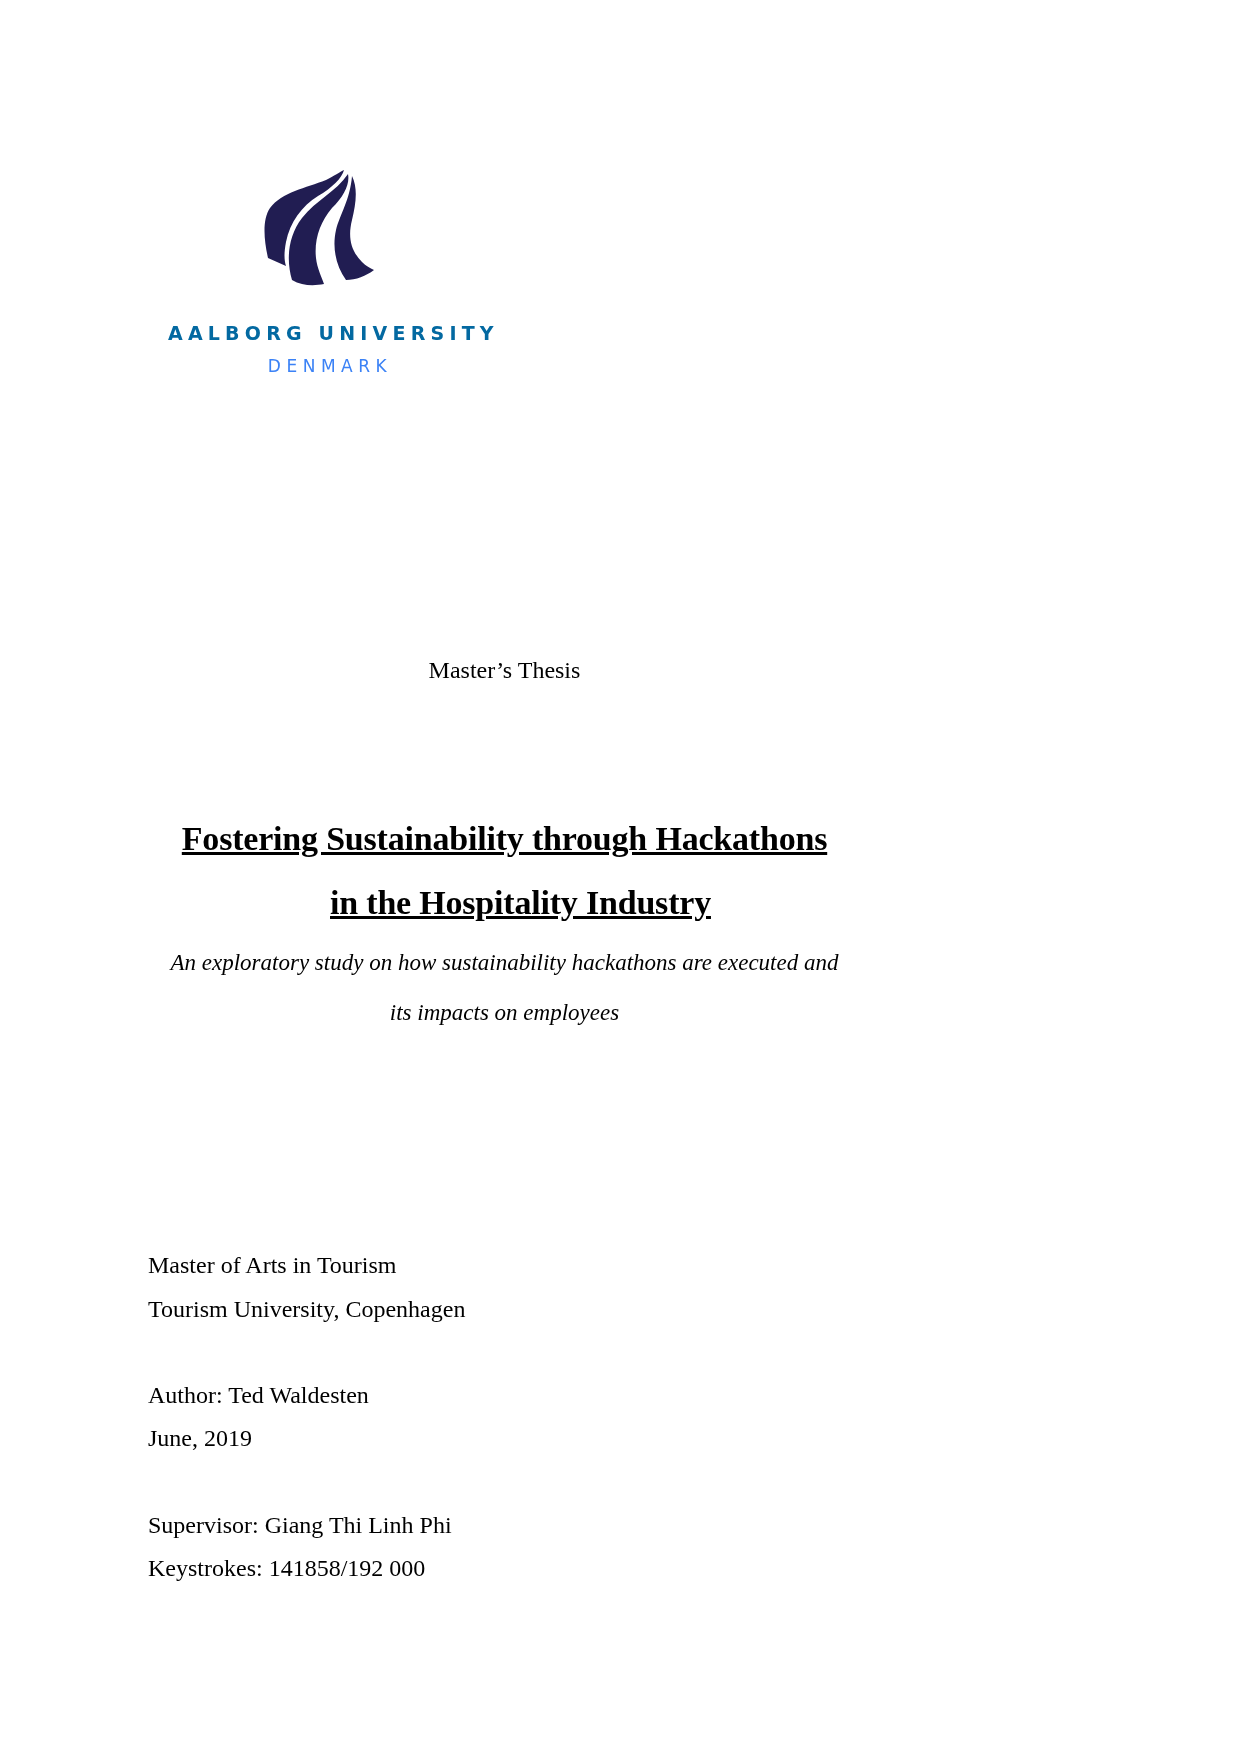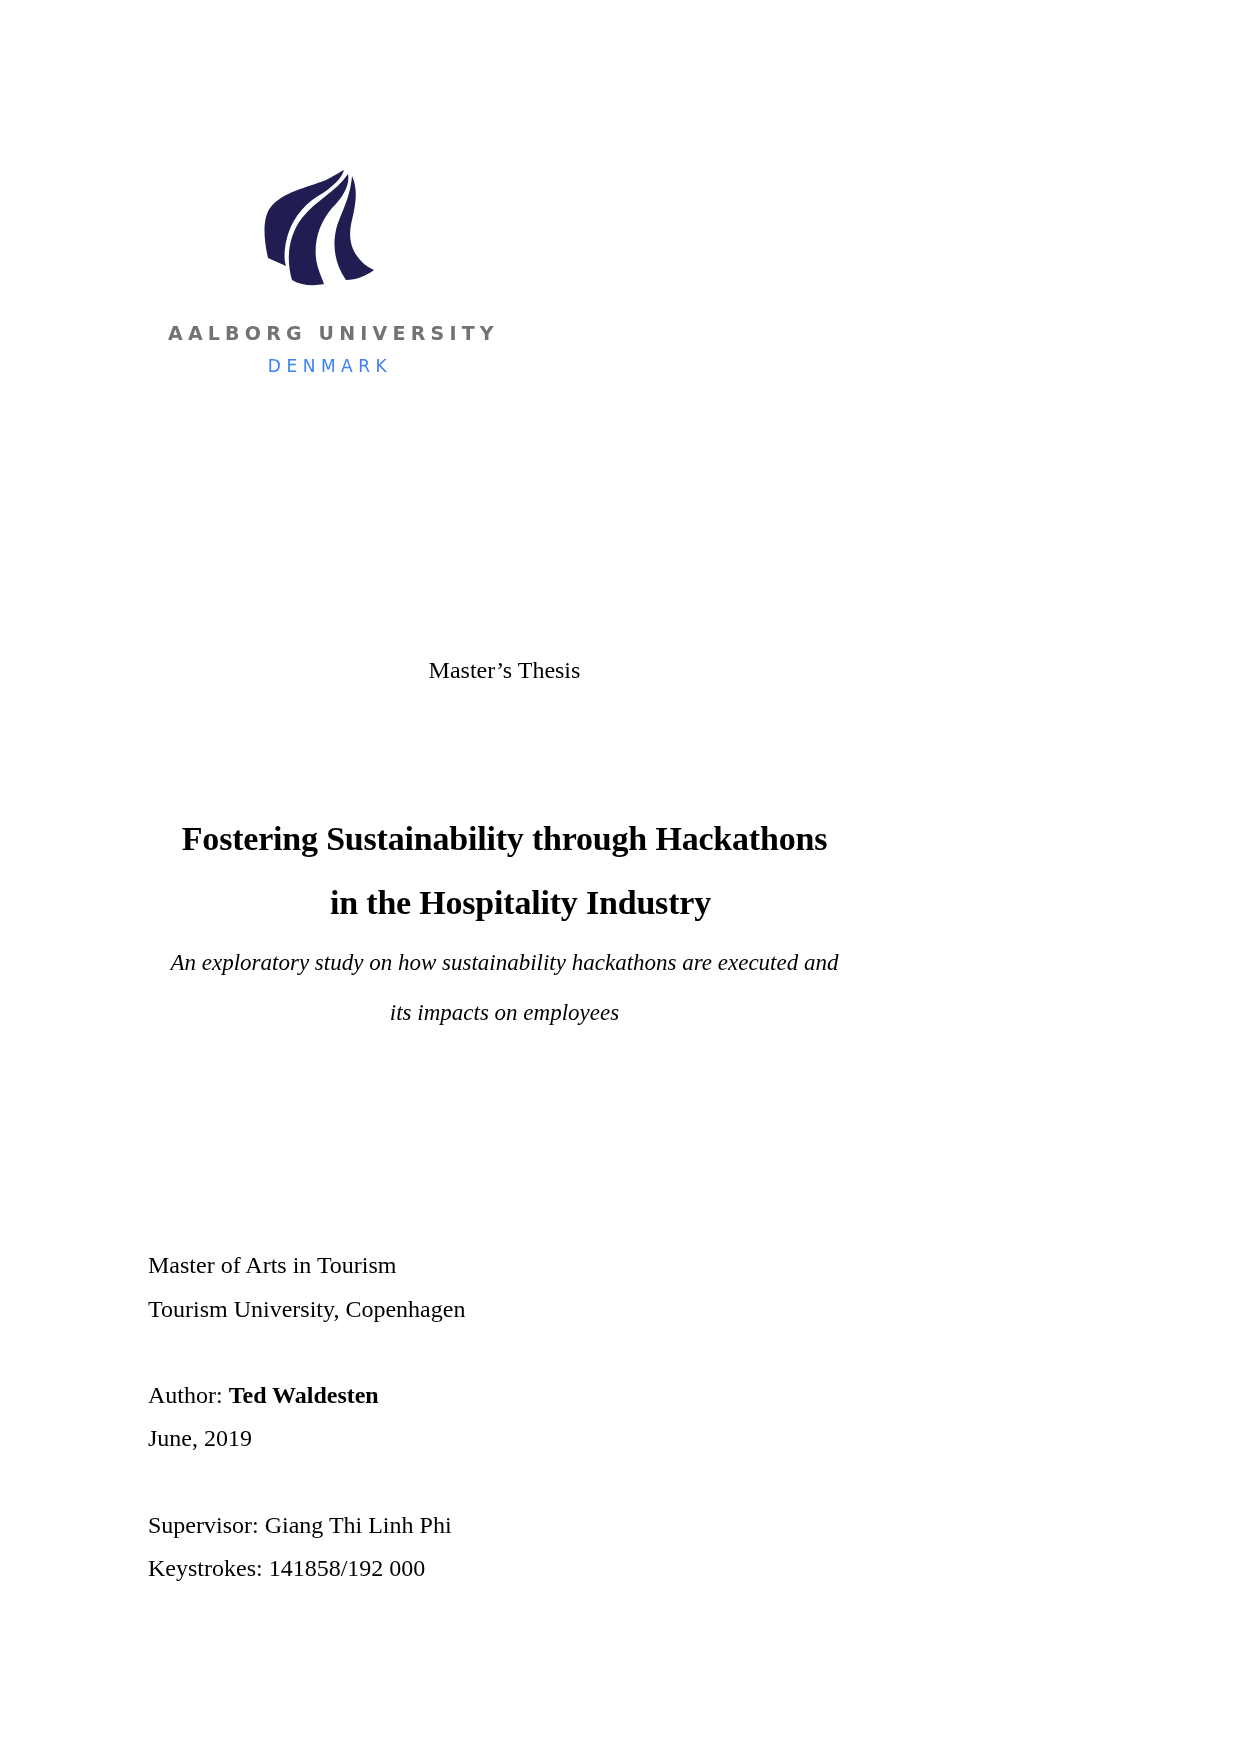--- a/index.html
+++ b/index.html
@@ -1,33 +1,33 @@
 <!DOCTYPE html>
 <html><head>
 <meta charset="utf-8">
 <style>
   html, body { margin:0; padding:0; background:#ffffff; }
   body { width:1241px; height:1754px; position:relative; overflow:hidden; font-family:"Liberation Serif", "DejaVu Serif", serif; color:#000; }
   .abs { position:absolute; }
   .logo-emblem { left:262px; top:170px; width:112px; height:118px; }
-  .logo-name { left:168px; top:322px; width:324px; text-align:center; font-family:"DejaVu Sans", "Liberation Sans", sans-serif; font-weight:bold; font-size:19px; letter-spacing:5.2px; color:#737373; white-space:nowrap; }
+  .logo-name { left:168px; top:322px; width:324px; text-align:center; font-family:"DejaVu Sans", "Liberation Sans", sans-serif; font-weight:bold; font-size:19px; letter-spacing:5.2px; color:#0369a1; white-space:nowrap; }
   .logo-country { left:168px; top:356px; width:324px; text-align:center; font-family:"DejaVu Sans", "Liberation Sans", sans-serif; font-size:17px; letter-spacing:5.5px; color:#3b82f6; white-space:nowrap; }
   .center { left:0; width:1009px; text-align:center; white-space:nowrap; }
   .thesis-type { top:657px; font-size:24px; }
-  .title { font-weight:bold; font-size:34px; letter-spacing:-0.2px; }
+  .title { font-weight:bold; font-size:34px; letter-spacing:-0.2px;text-decoration:underline; }
   .title1 { top:820px; }
   .title2 { top:884px;padding-left:16px; }
   .subtitle { font-style:italic; font-size:23px; }
   .sub1 { top:950px; }
   .sub2 { top:1000px; }
   .left { left:148px; font-size:24px; white-space:nowrap;text-align:right; }
   .l1 { top:1252px; } .l2 { top:1296px; }
   .l3 { top:1382px; } .l4 { top:1425px; }
   .l5 { top:1512px; } .l6 { top:1555px; }
-  b { font-weight:bold;margin-top:28px; }
+  b { font-weight:normal;margin-top:28px; }
 </style>
 </head>
 <body>
 
 <svg class="abs logo-emblem" viewBox="0 0 112 118" xmlns="http://www.w3.org/2000/svg">
   <path fill="#211d52" d="M6 88 C2 70 0 50 8 38 C20 22 44 18 64 10 C72 6 78 2 82 0 C80 8 70 18 56 26 C40 36 28 52 24 72 C22 82 22 90 24 96 Z"></path>
   <path fill="#211d52" d="M30 110 C24 90 26 66 40 48 C54 30 74 22 86 4 C88 14 82 26 70 38 C58 52 52 70 54 88 C55 98 60 108 62 114 C52 116 40 116 30 110 Z"></path>
   <path fill="#211d52" d="M84 110 C74 96 70 78 74 60 C78 44 88 30 90 6 C96 18 94 34 90 50 C86 66 88 80 100 92 C104 96 108 98 112 100 C104 106 94 110 84 110 Z"></path>
 </svg>
 <div class="abs logo-name">AALBORG UNIVERSITY</div>

